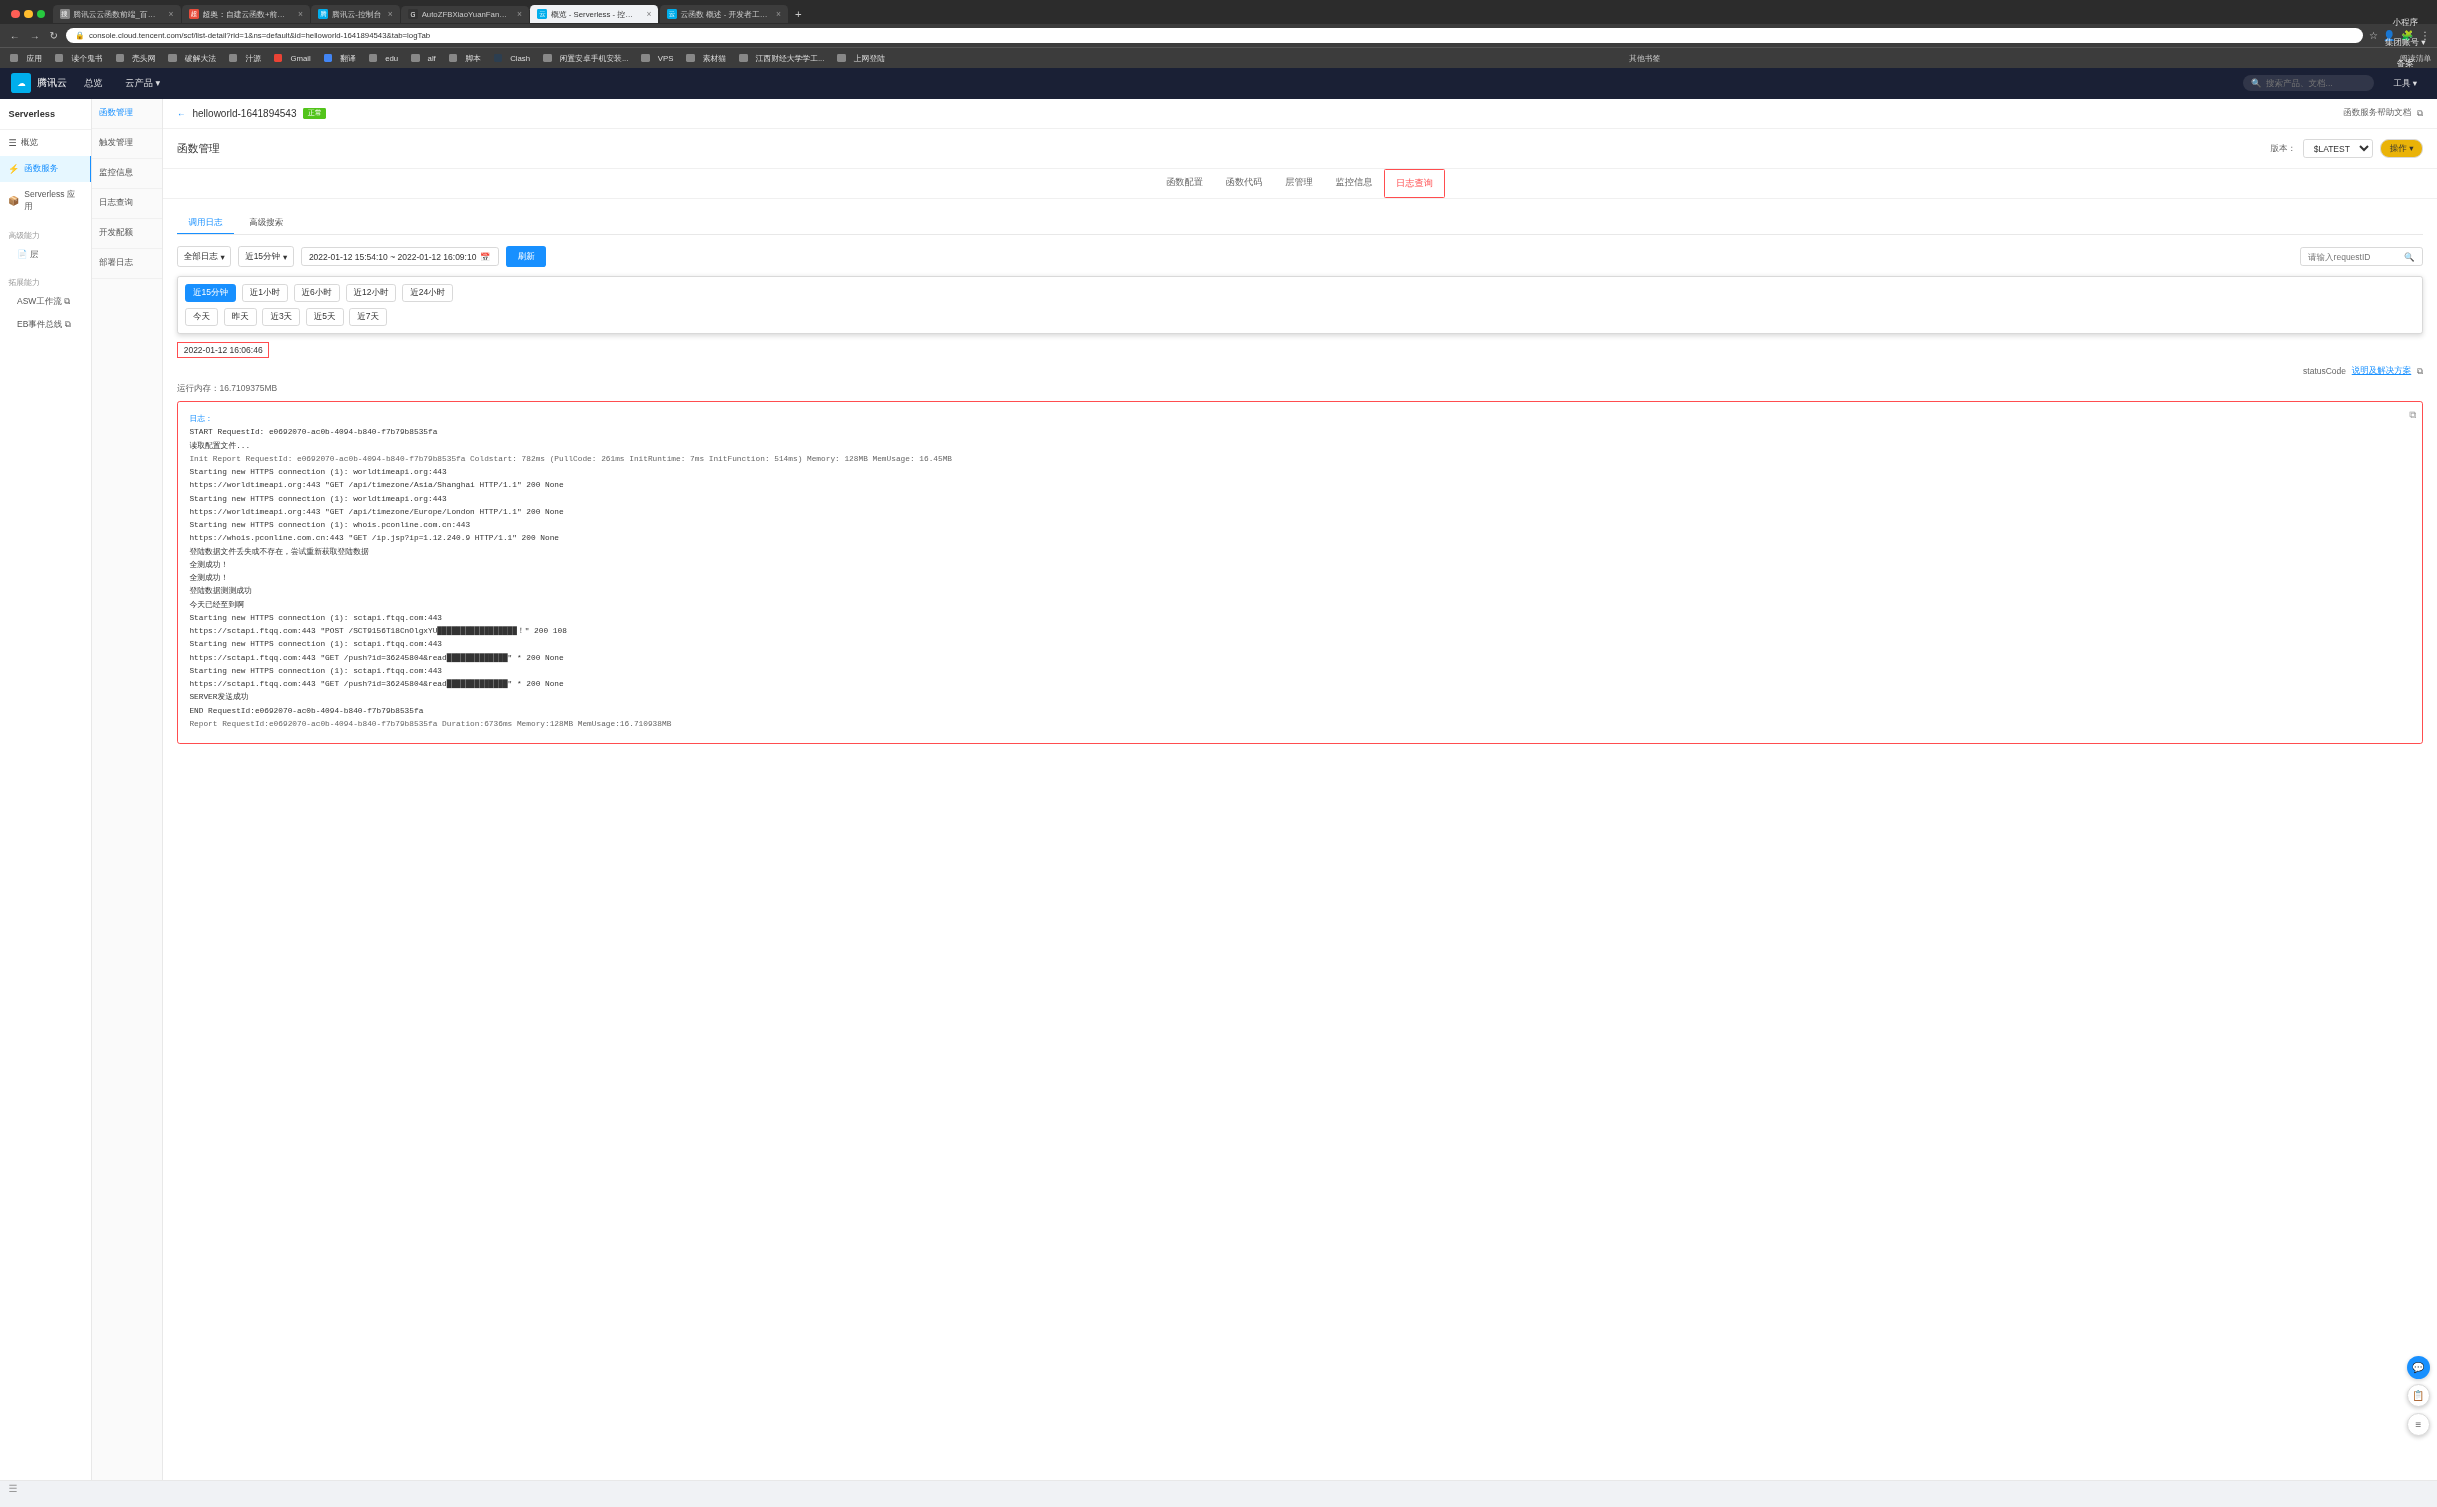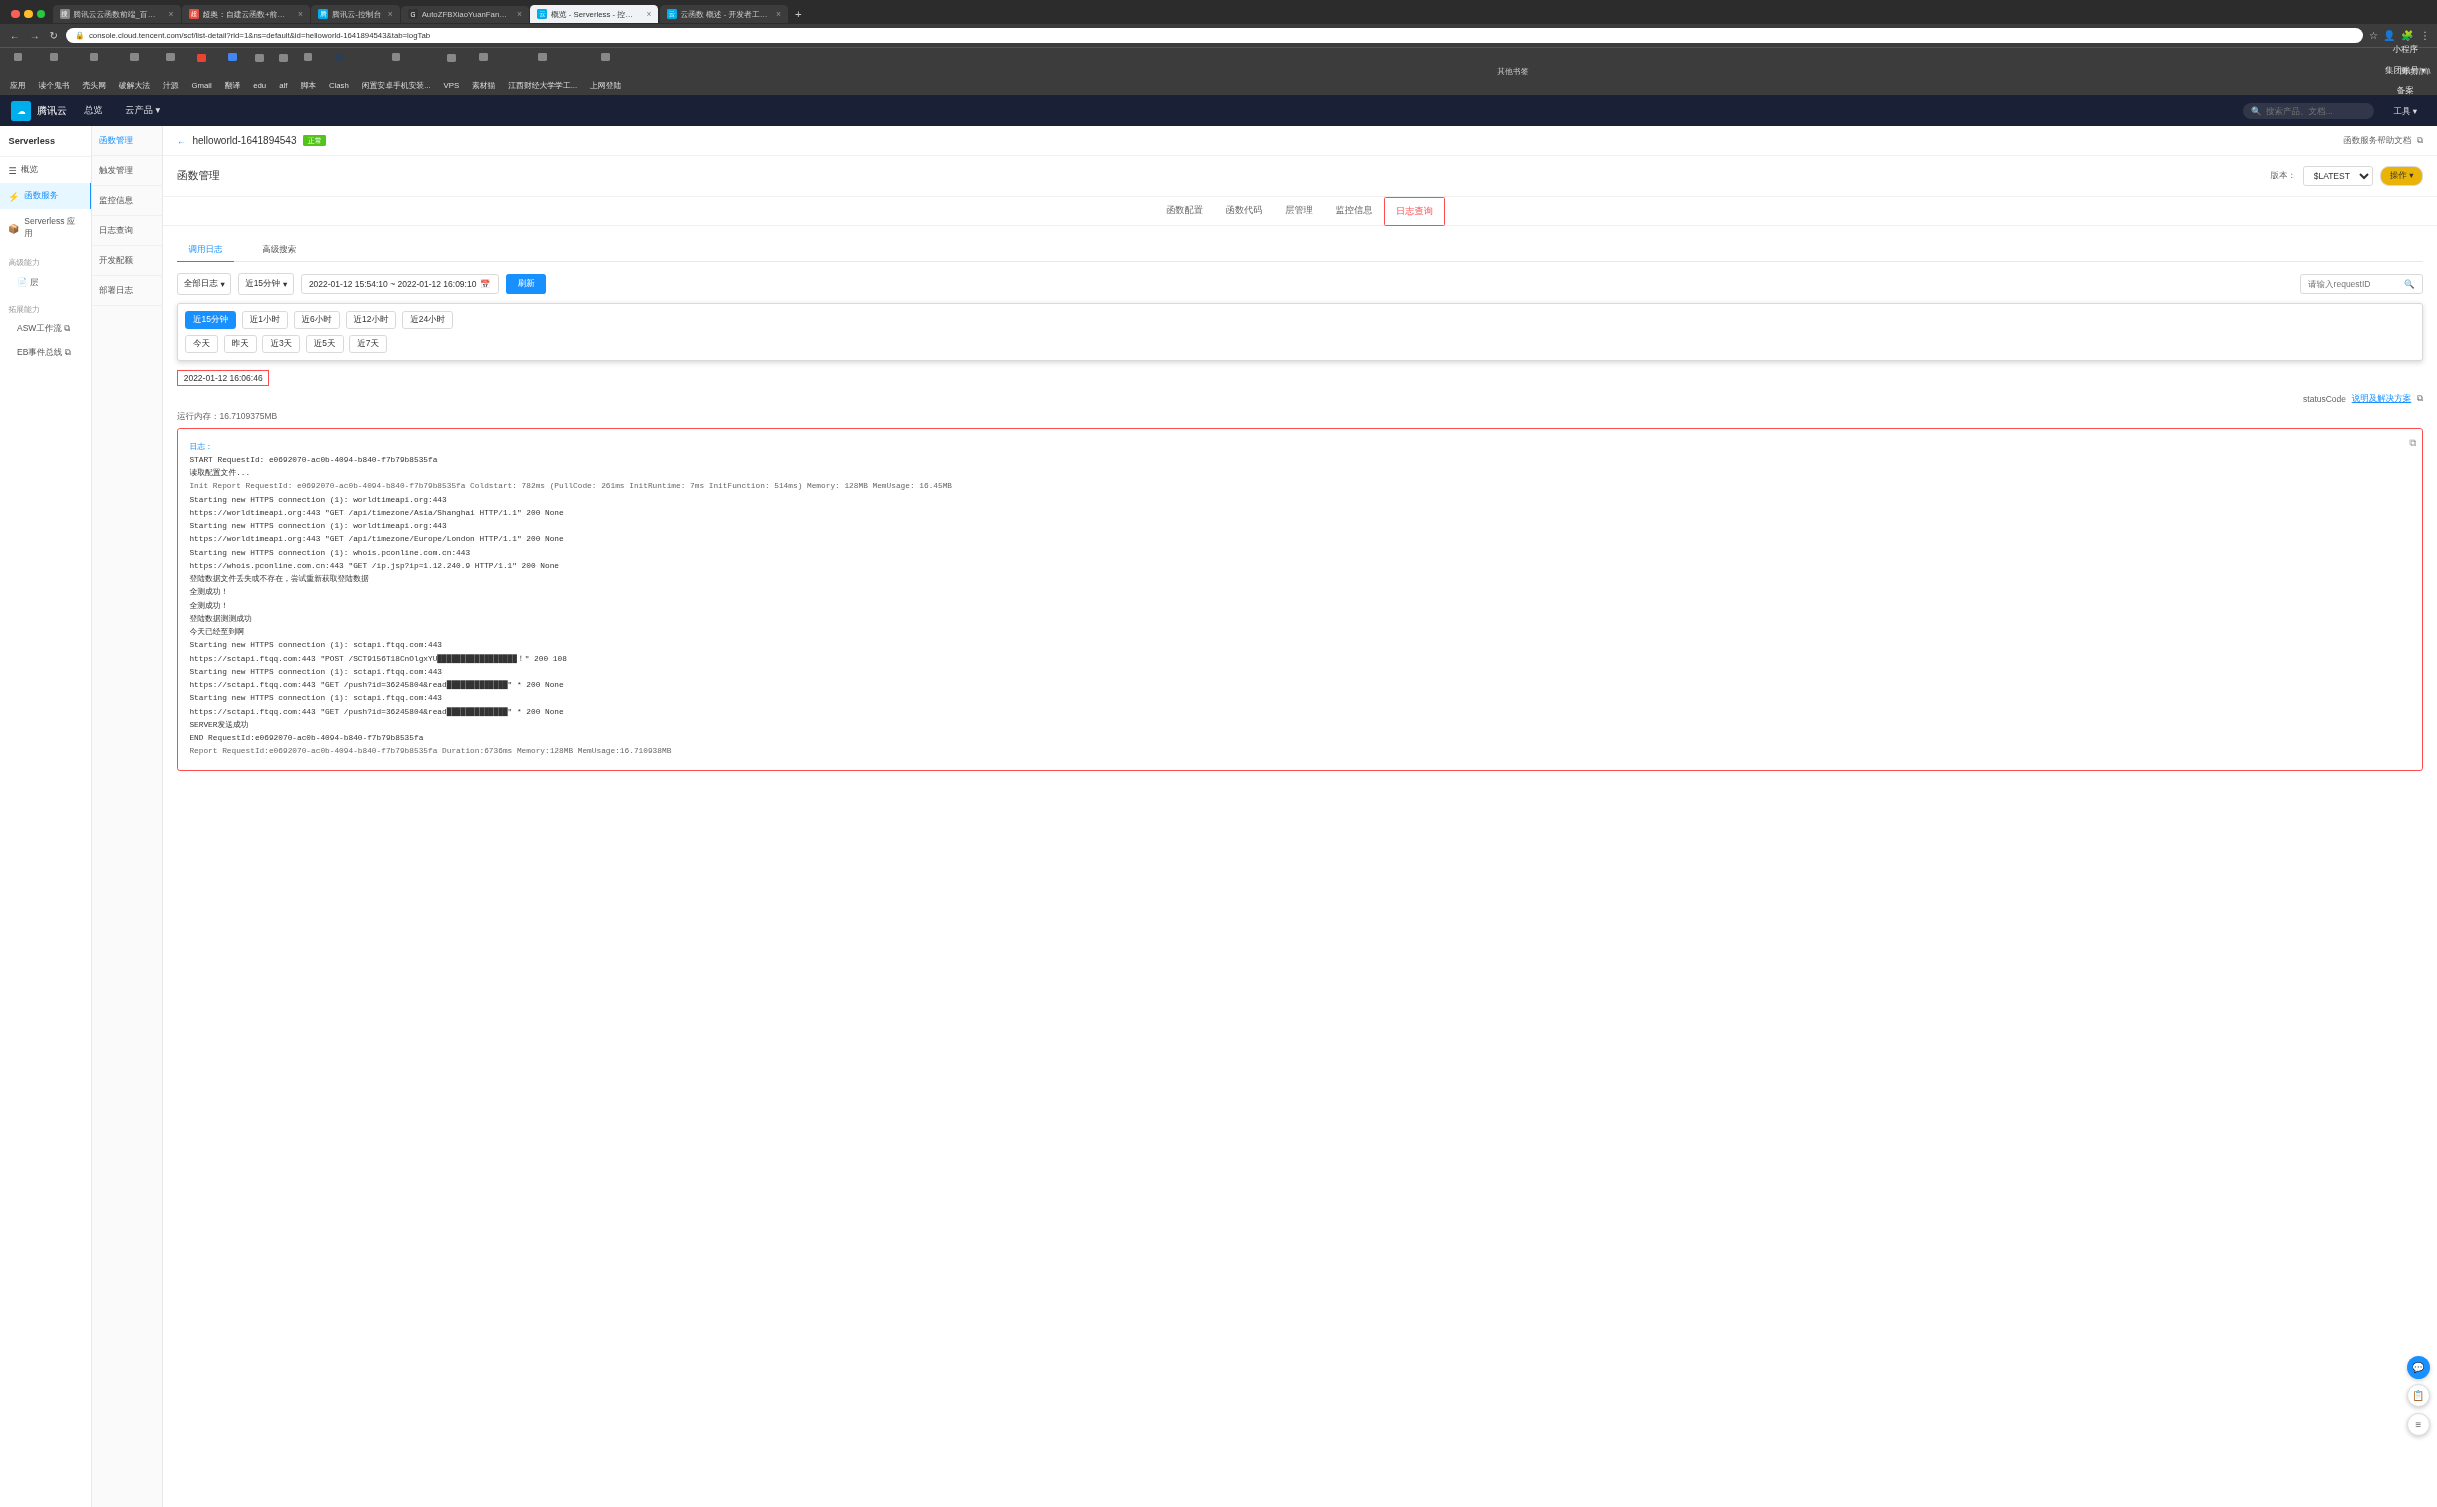--- a/index.html
+++ b/index.html
@@ -16,21 +16,21 @@
     .tab-new { color: #ccc; padding: 3.6px 5.7px; cursor: pointer; font-size: 11.4px; }
 
     .nav-bar { display: flex; align-items: center; padding: 4.3px 7px; background: #3c3c3c; gap: 5.7px; }
     .nav-buttons { display: flex; gap: 4.3px; }
     .nav-btn { color: #ccc; cursor: pointer; font-size: 10px; padding: 1.4px 2.8px; }
     .address-bar { flex: 1; background: #fff; border-radius: 11.4px; padding: 2.8px 8.5px; font-size: 7.8px; color: #333; display: flex; align-items: center; gap: 4.3px; }
     .address-text { flex: 1; }
     .nav-icons { display: flex; gap: 5.7px; color: #ccc; font-size: 10px; }
 
     .bookmarks-bar { background: #3c3c3c; padding: 2.8px 5.7px; display: flex; align-items: center; gap: 4.3px; border-top: 0.7px solid #555; }
-    .bookmark-item { display: flex; align-items: center; gap: 19px; color: #ddd; font-size: 7.8px; cursor: pointer; padding: 1.4px 4.3px; border-radius: 2.1px; white-space: nowrap; flex-direction: column; }
+    .bookmark-item { display: flex; align-items: center; gap: 8px; color: #ddd; font-size: 7.8px; cursor: pointer; padding: 1.4px 4.3px; border-radius: 2.1px; white-space: nowrap; }
     .bookmark-favicon { width: 8.5px; height: 8.5px; background: #888; border-radius: 1.4px; flex-shrink: 0; }
     .bookmark-more { color: #ccc; font-size: 7.8px; cursor: pointer; margin-left: auto; }
 
     
     .app-container { display: flex; flex-direction: column; height: calc(100vh - 78px); }
 
     
     .app-topnav { background: #1a2035; display: flex; align-items: center; padding: 0 11.4px; height: 31px; color: white; gap: 11.4px; flex-shrink: 0; }
     .app-logo { display: flex; align-items: center; gap: 5.7px; color: white; font-size: 10px; font-weight: 500; }
     .logo-icon { width: 20px; height: 20px; background: #00aeec; border-radius: 2.8px; display: flex; align-items: center; justify-content: center; font-size: 8.5px; color: white; }
@@ -70,21 +70,21 @@
     .func-header-right { margin-left: auto; display: flex; align-items: center; gap: 5.7px; font-size: 8.5px; color: #666; }
 
     
     .tab-nav { display: flex; border-bottom: 0.7px solid #f0f0f0; padding: 0 14px; justify-content: center; }
     .tab-nav-item { padding: 7px 11.4px; font-size: 9.2px; color: #666; cursor: pointer; border-bottom: 1.4px solid transparent; margin-bottom: -0.7px; }
     .tab-nav-item.active { color: #1890ff; border-bottom-color: #1890ff; }
     .tab-nav-item.highlighted { border: 1.4px solid #ff4d4f; color: #ff4d4f; border-radius: 1.4px; }
 
     
     .log-content { padding: 14px; }
-    .log-subtabs { display: flex; gap: 17px; margin-bottom: 11.4px; border-bottom: 0.7px solid #e8e8e8; }
+    .log-subtabs { display: flex; gap: 4px; margin-bottom: 11.4px; border-bottom: 0.7px solid #e8e8e8; }
     .log-subtab { padding: 4.3px 11.4px; font-size: 8.5px; color: #555; cursor: pointer; border-bottom: 1.4px solid transparent; margin-bottom: -0.7px; }
     .log-subtab.active { color: #1890ff; border-bottom-color: #1890ff; }
 
     .filter-row { display: flex; align-items: center; gap: 7px; margin-bottom: 8.5px; }
     .filter-select { border: 0.7px solid #d9d9d9; border-radius: 2.8px; padding: 3.6px 5.7px; font-size: 8.5px; color: #333; background: white; cursor: pointer; display: flex; align-items: center; gap: 2.8px; }
     .time-range { border: 0.7px solid #d9d9d9; border-radius: 2.8px; padding: 3.6px 7px; font-size: 8.5px; color: #333; display: flex; gap: 4.3px; }
     .query-btn { background: #1890ff; color: white; border: none; border-radius: 2.8px; padding: 4.3px 11.4px; font-size: 8.5px; cursor: pointer; }
     .request-search { border: 0.7px solid #d9d9d9; border-radius: 2.8px; padding: 3.6px 7px; font-size: 8.5px; color: #999; display: flex; align-items: center; gap: 4.3px; margin-left: auto; }
     .request-search input { border: none; outline: none; font-size: 8.5px; width: 92px; }
 

